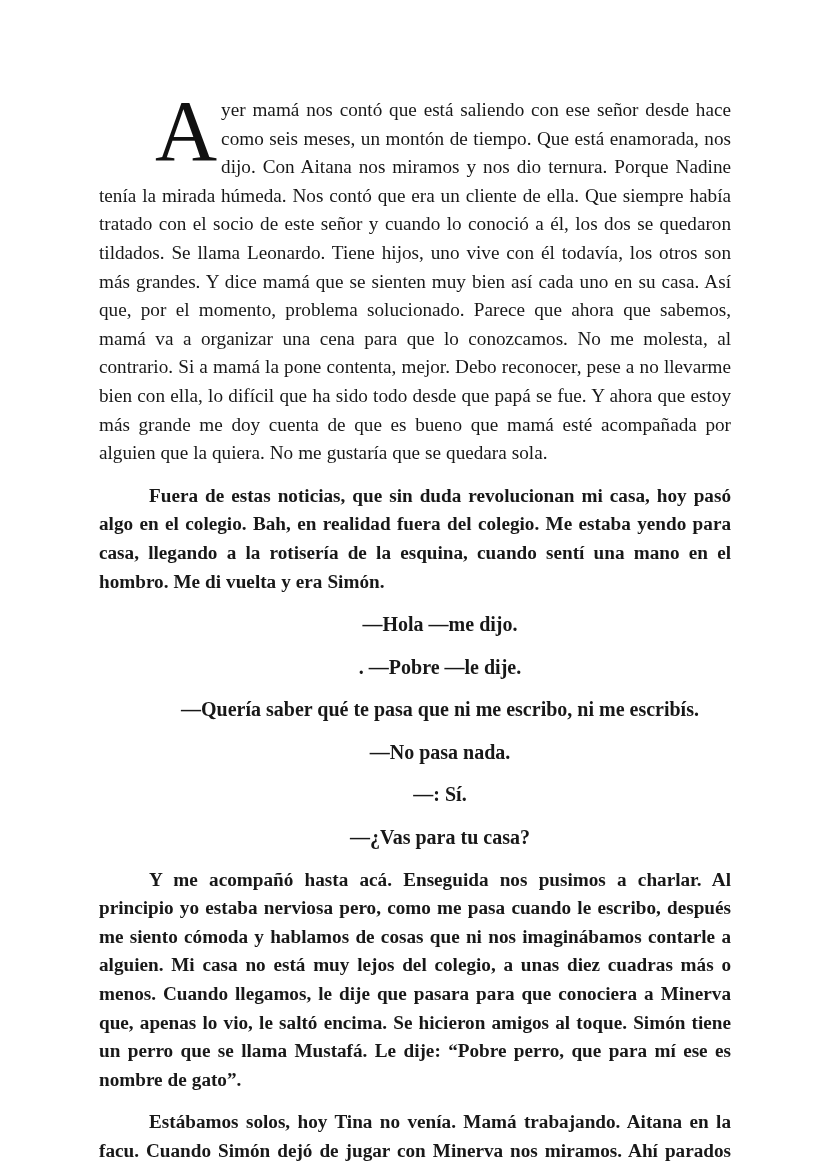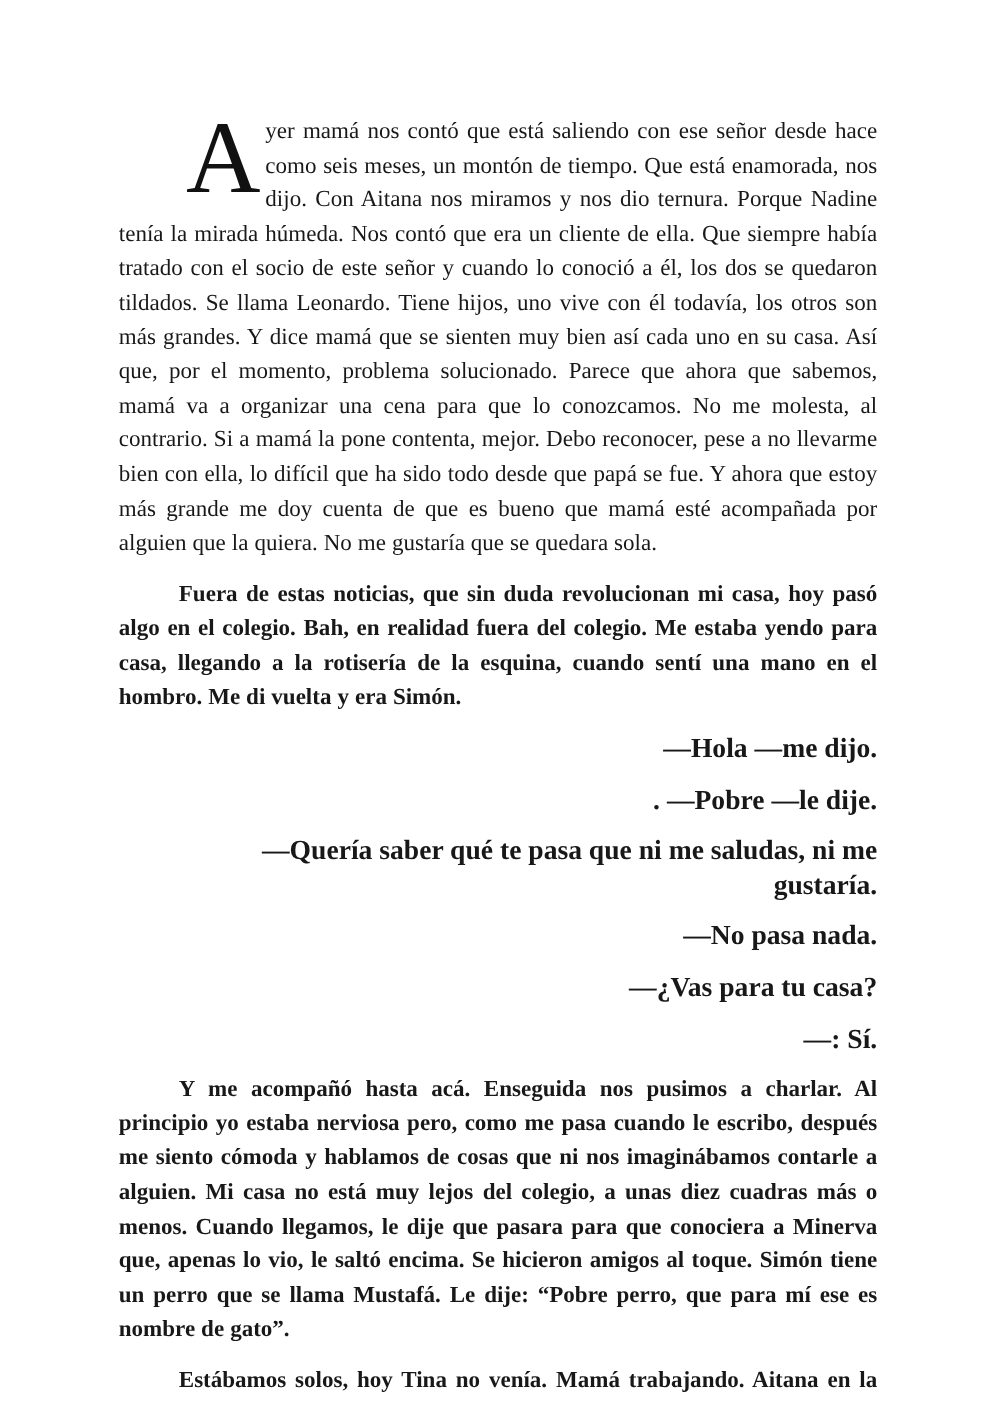--- a/index.html
+++ b/index.html
@@ -55,23 +55,23 @@
     line-height: 0.78;
     font-weight: 400;
     margin: 2px 4px 0 56px;
     padding: 0;
     color: #111111;
   }
 
   
   p.dialogue {
     margin: 0 0 14px 0;
-    font-size: 23px;
+    font-size: 20px;
     line-height: 28.6px;
-    text-align: right;
+    text-align: center;
     text-indent: 0;
     padding-left: 50px;
   }
 
   .gap-before {
     margin-top: 14px;
     font-weight: bold;
   }
 </style>
 </head>
@@ -80,24 +80,24 @@
 <div class="page">
 
   <div class="text-block">
 
     <p class="para dropcap-para"><span class="dropcap">A</span><span>yer mamá nos contó que está saliendo con ese señor desde hace como seis meses, un montón de tiempo. Que está enamorada, nos dijo. Con Aitana nos miramos y nos dio ternura. Porque Nadine tenía la mirada húmeda. Nos contó que era un cliente de ella. Que siempre había tratado con el socio de este señor y cuando lo conoció a él, los dos se quedaron tildados. Se llama Leonardo. Tiene hijos, uno vive con él todavía, los otros son más grandes. Y dice mamá  que se sienten muy bien así cada uno en su casa. Así que, por el momento, problema solucionado. Parece que ahora que sabemos, mamá va a organizar una cena para que lo conozcamos. No me molesta, al contrario. Si a mamá la pone contenta, mejor. Debo reconocer, pese a no llevarme bien con ella, lo difícil que ha sido todo desde que papá se fue. Y ahora que estoy más grande me doy cuenta de que es bueno que mamá esté acompañada por alguien que la quiera. No me gustaría que se quedara sola.</span></p>
 
     <p class="para gap-before">Fuera de estas noticias, que sin duda revolucionan mi casa, hoy pasó algo en el colegio. Bah, en realidad fuera del colegio. Me estaba yendo para casa, llegando a la rotisería de la esquina, cuando sentí una mano en el hombro. Me di vuelta y era Simón.</p>
 
     <p class="dialogue gap-before">—Hola —me dijo.</p>
     <p class="dialogue gap-before">. —Pobre —le dije.</p>
-    <p class="dialogue gap-before">—Quería saber qué te pasa que ni me saludas, ni me gustaría.</p>
+    <p class="dialogue gap-before">—Quería saber qué te pasa que ni me escribo, ni me escribís.</p>
     <p class="dialogue gap-before">—No pasa nada.</p>
+    <p class="dialogue gap-before">—: Sí.</p>
     <p class="dialogue gap-before">—¿Vas para tu casa?</p>
-    <p class="dialogue gap-before">—: Sí.</p>
 
     <p class="para gap-before">Y me acompañó hasta acá. Enseguida nos pusimos a charlar. Al principio yo estaba nerviosa pero, como me pasa cuando le escribo, después me siento cómoda y hablamos de cosas que ni nos imaginábamos contarle a alguien. Mi casa no está muy lejos del colegio, a unas diez cuadras más o menos. Cuando llegamos, le dije que pasara para que conociera a Minerva que, apenas lo vio, le saltó encima. Se hicieron amigos al toque. Simón tiene un perro que se llama Mustafá. Le dije: “Pobre perro, que para mí ese es nombre de gato”.</p>
 
     <p class="para gap-before">Estábamos solos, hoy Tina no venía. Mamá trabajando. Aitana en la facu. Cuando Simón dejó de jugar con Minerva nos miramos. Ahí parados en el medio del living, al lado del sillón. Nos quedamos mirando sin saber ni qué hacer, ni qué decir.</p>
 
   </div>
 
 </div>
 
 </body></html>

